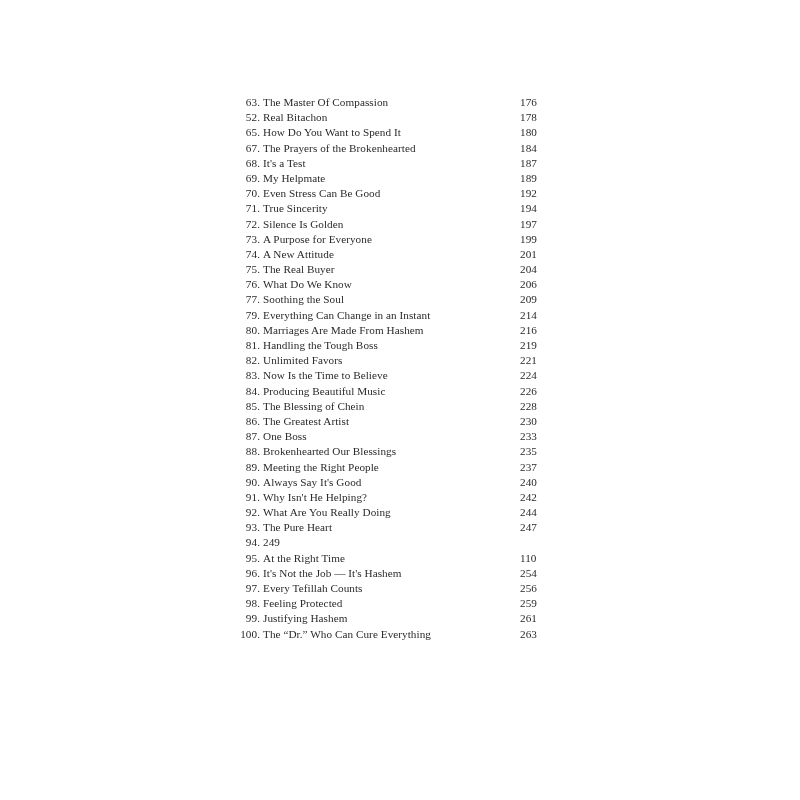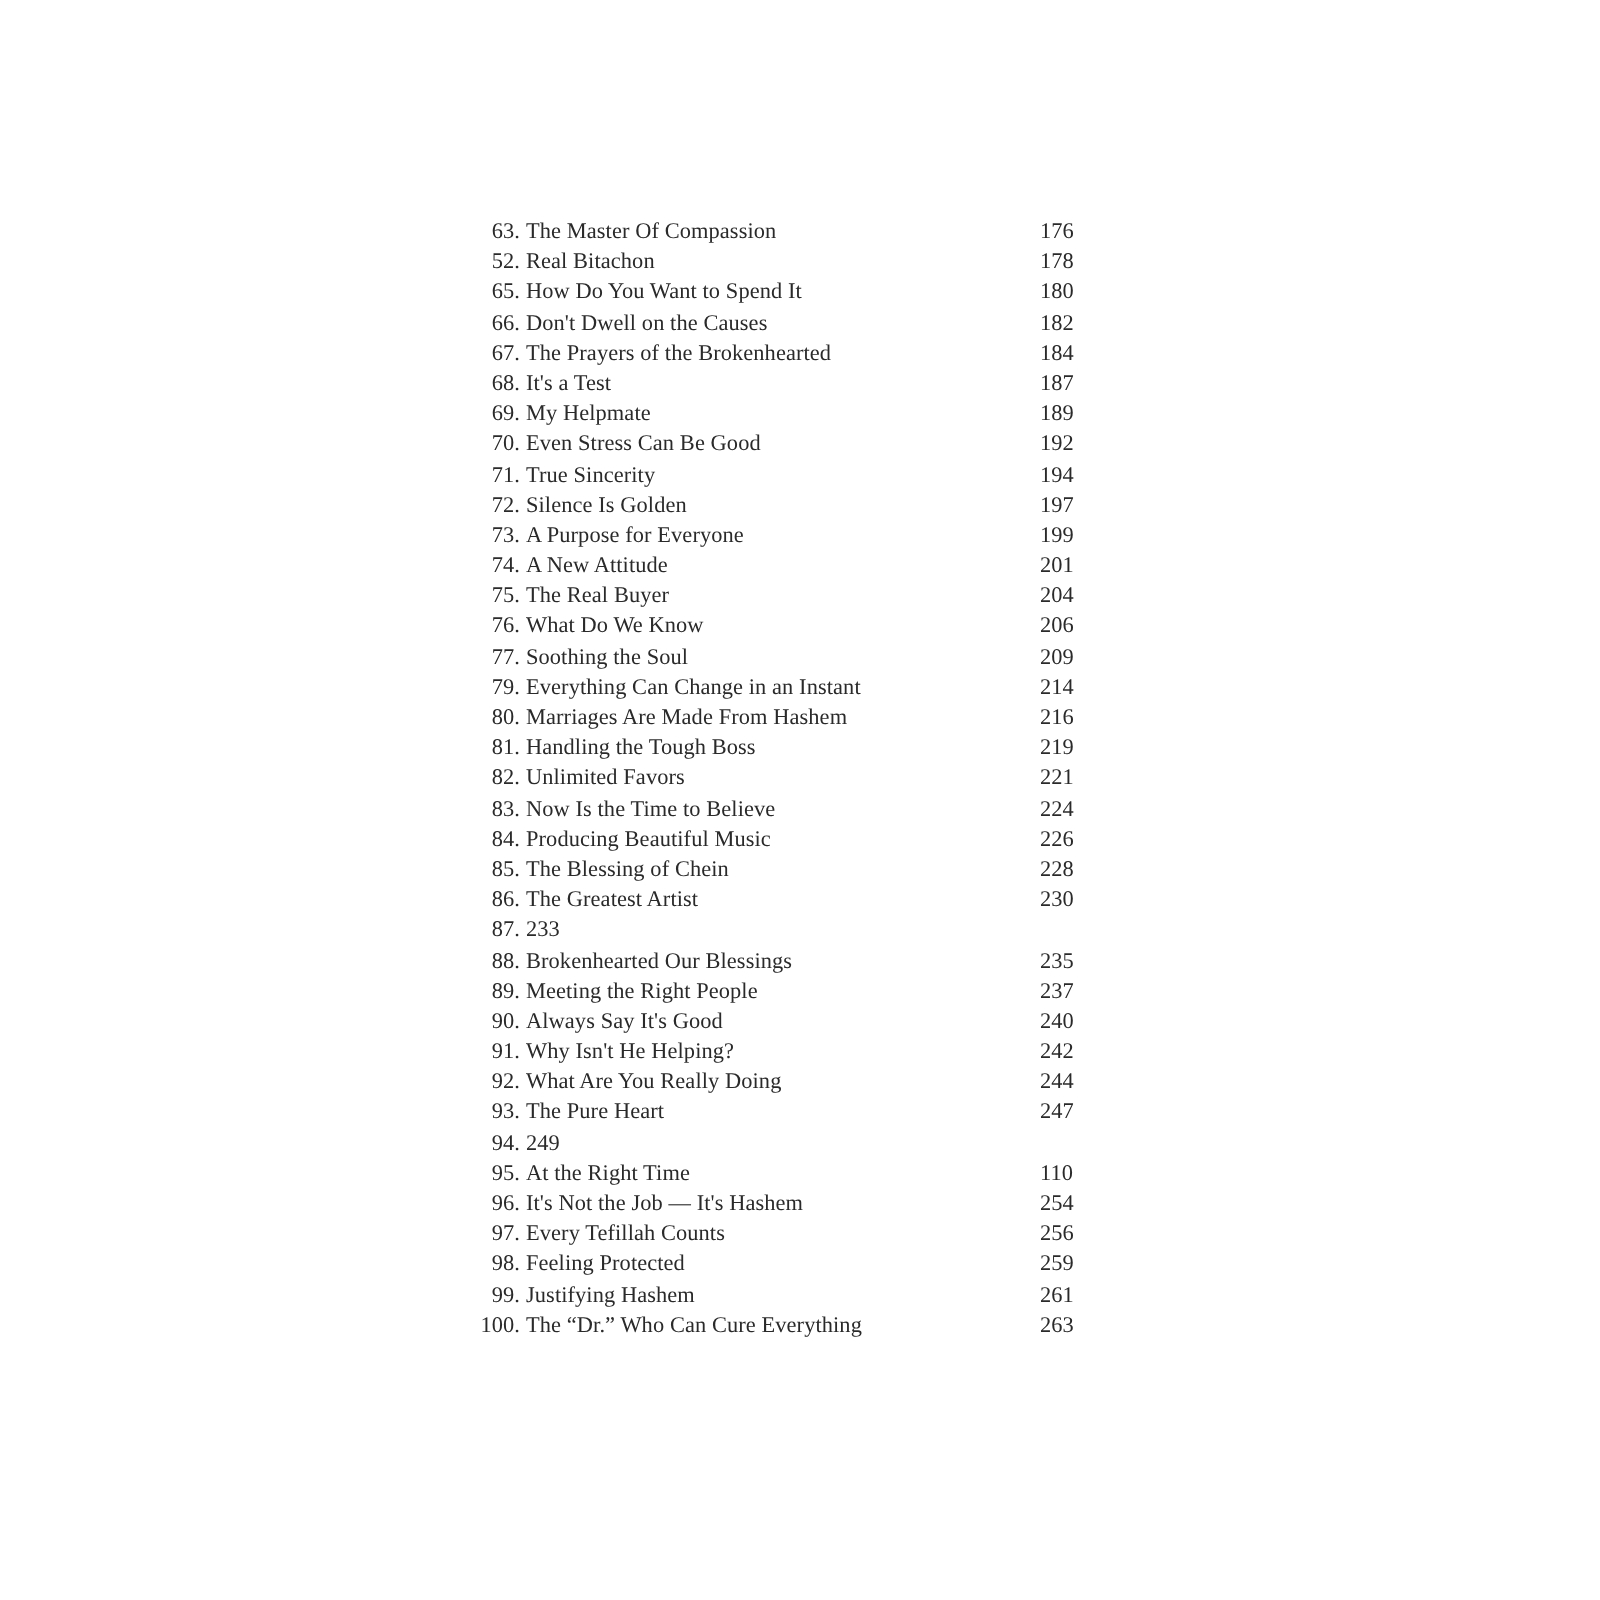--- a/index.html
+++ b/index.html
@@ -11,21 +11,21 @@
       width: 800px;
       height: 800px;
       position: relative;
       overflow: hidden;
       font-family: "Liberation Serif", "DejaVu Serif", serif;
       color: #2a2a2a;
     }
     .toc {
       position: absolute;
       left: 230px;
-      top: 109px;
+      top: 95px;
       width: 330px;
       margin: 0;
       padding: 0;
       list-style: none;
     }
     .toc-row {
       display: flex;
       align-items: baseline;
       height: 15.2px;
       line-height: 15.2px;
@@ -62,25 +62,20 @@
       <span class="num">52.</span>
       <span class="title">Real Bitachon</span>
       <span class="page">178</span>
     </li>
     <li class="toc-row">
       <span class="num">65.</span>
       <span class="title">How Do You Want to Spend It</span>
       <span class="page">180</span>
     </li>
     <li class="toc-row">
-      <span class="num">66.</span>
-      <span class="title">Don't Dwell on the Causes</span>
-      <span class="page">182</span>
-    </li>
-    <li class="toc-row">
       <span class="num">67.</span>
       <span class="title">The Prayers of the Brokenhearted</span>
       <span class="page">184</span>
     </li>
     <li class="toc-row">
       <span class="num">68.</span>
       <span class="title">It's a Test</span>
       <span class="page">187</span>
     </li>
     <li class="toc-row">
@@ -163,20 +158,21 @@
       <span class="title">The Blessing of Chein</span>
       <span class="page">228</span>
     </li>
     <li class="toc-row">
       <span class="num">86.</span>
       <span class="title">The Greatest Artist</span>
       <span class="page">230</span>
     </li>
     <li class="toc-row">
       <span class="num">87.</span>
+      <span class="title">One Boss</span>
       <span class="page">233</span>
     </li>
     <li class="toc-row">
       <span class="num">88.</span>
       <span class="title">Brokenhearted Our Blessings</span>
       <span class="page">235</span>
     </li>
     <li class="toc-row">
       <span class="num">89.</span>
       <span class="title">Meeting the Right People</span>

